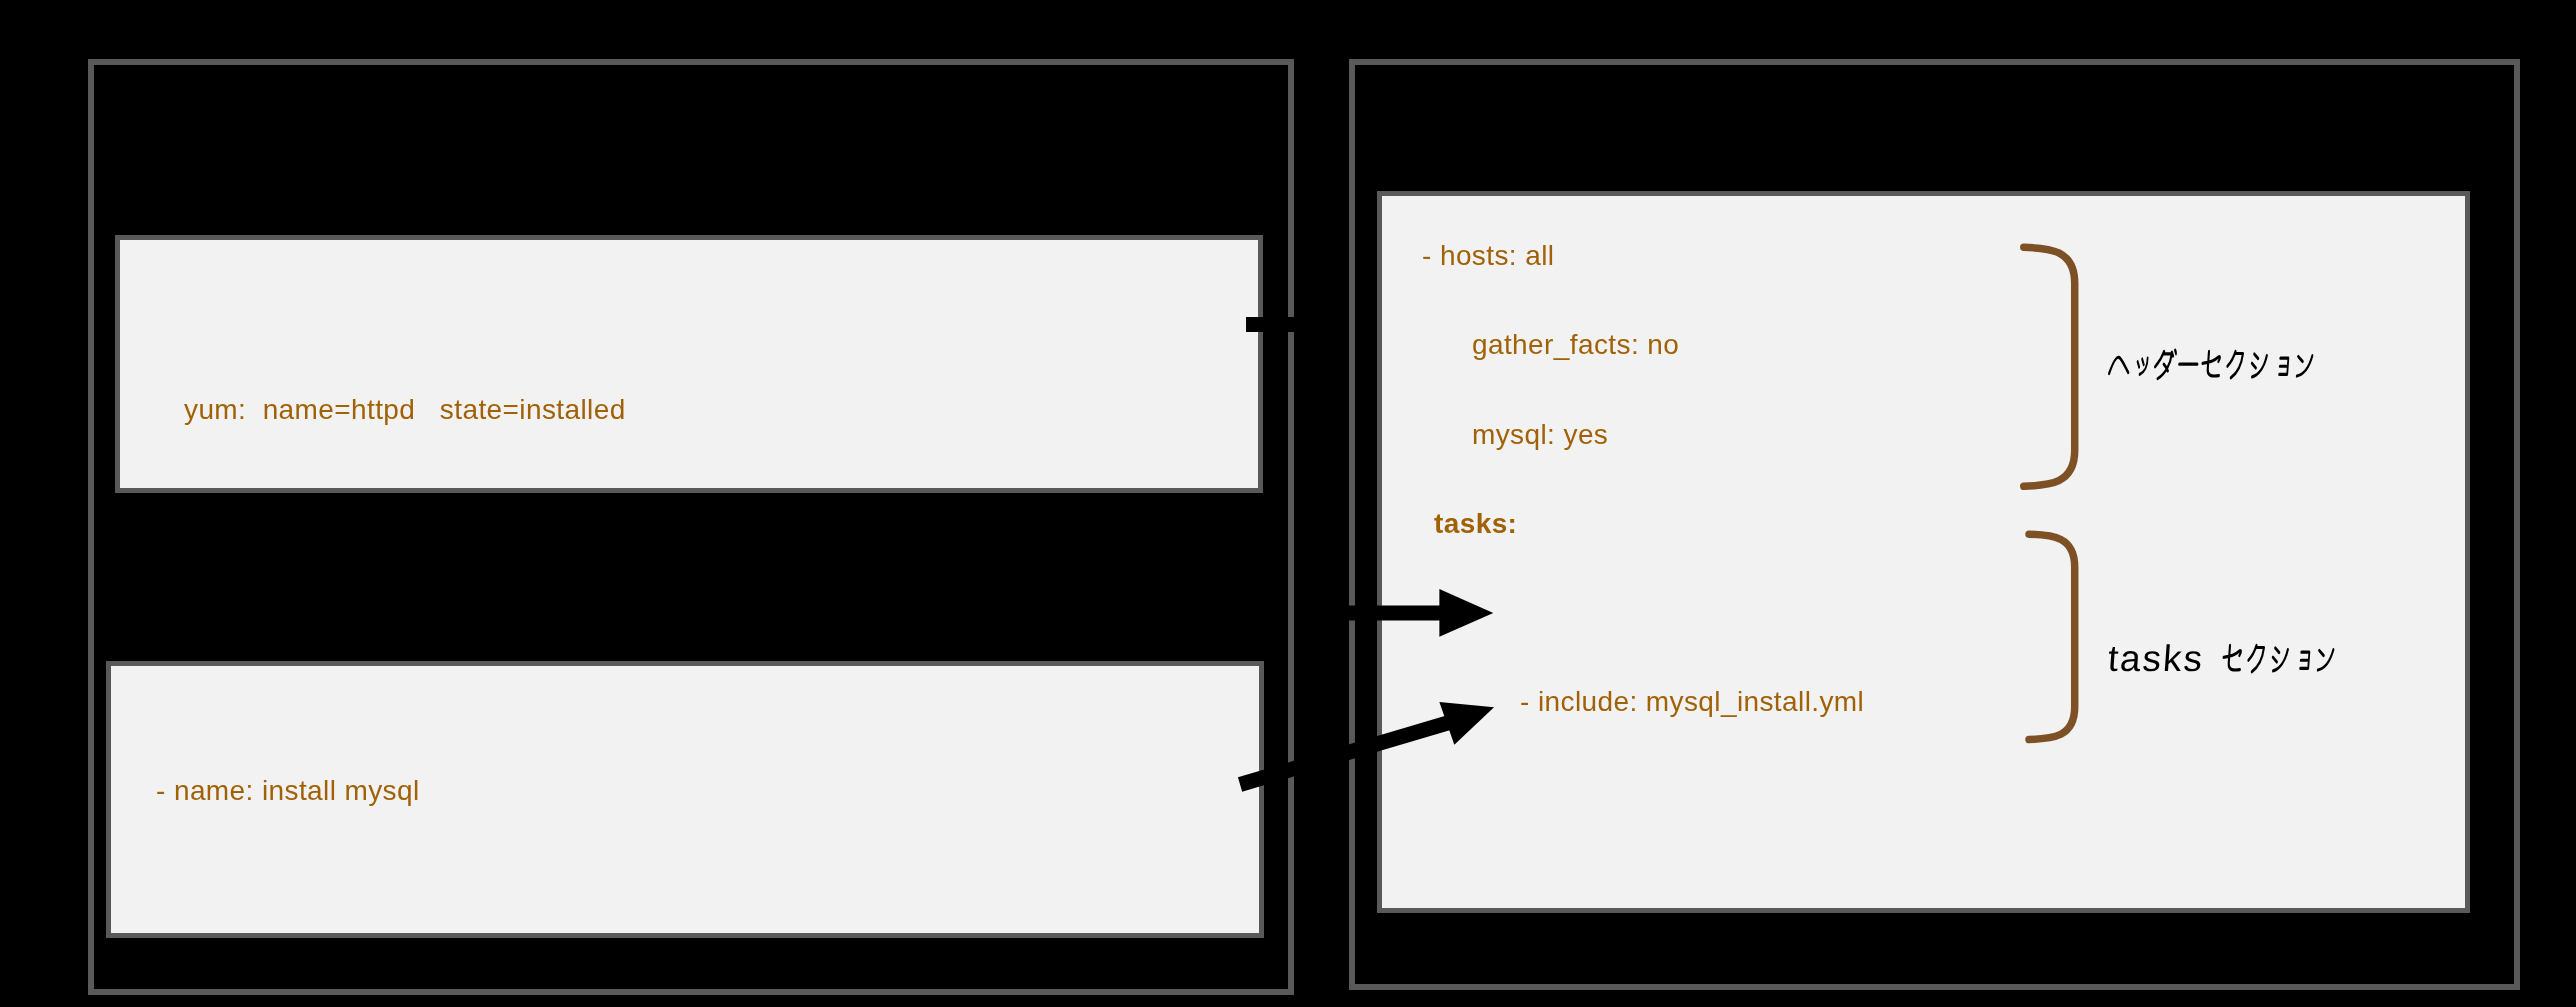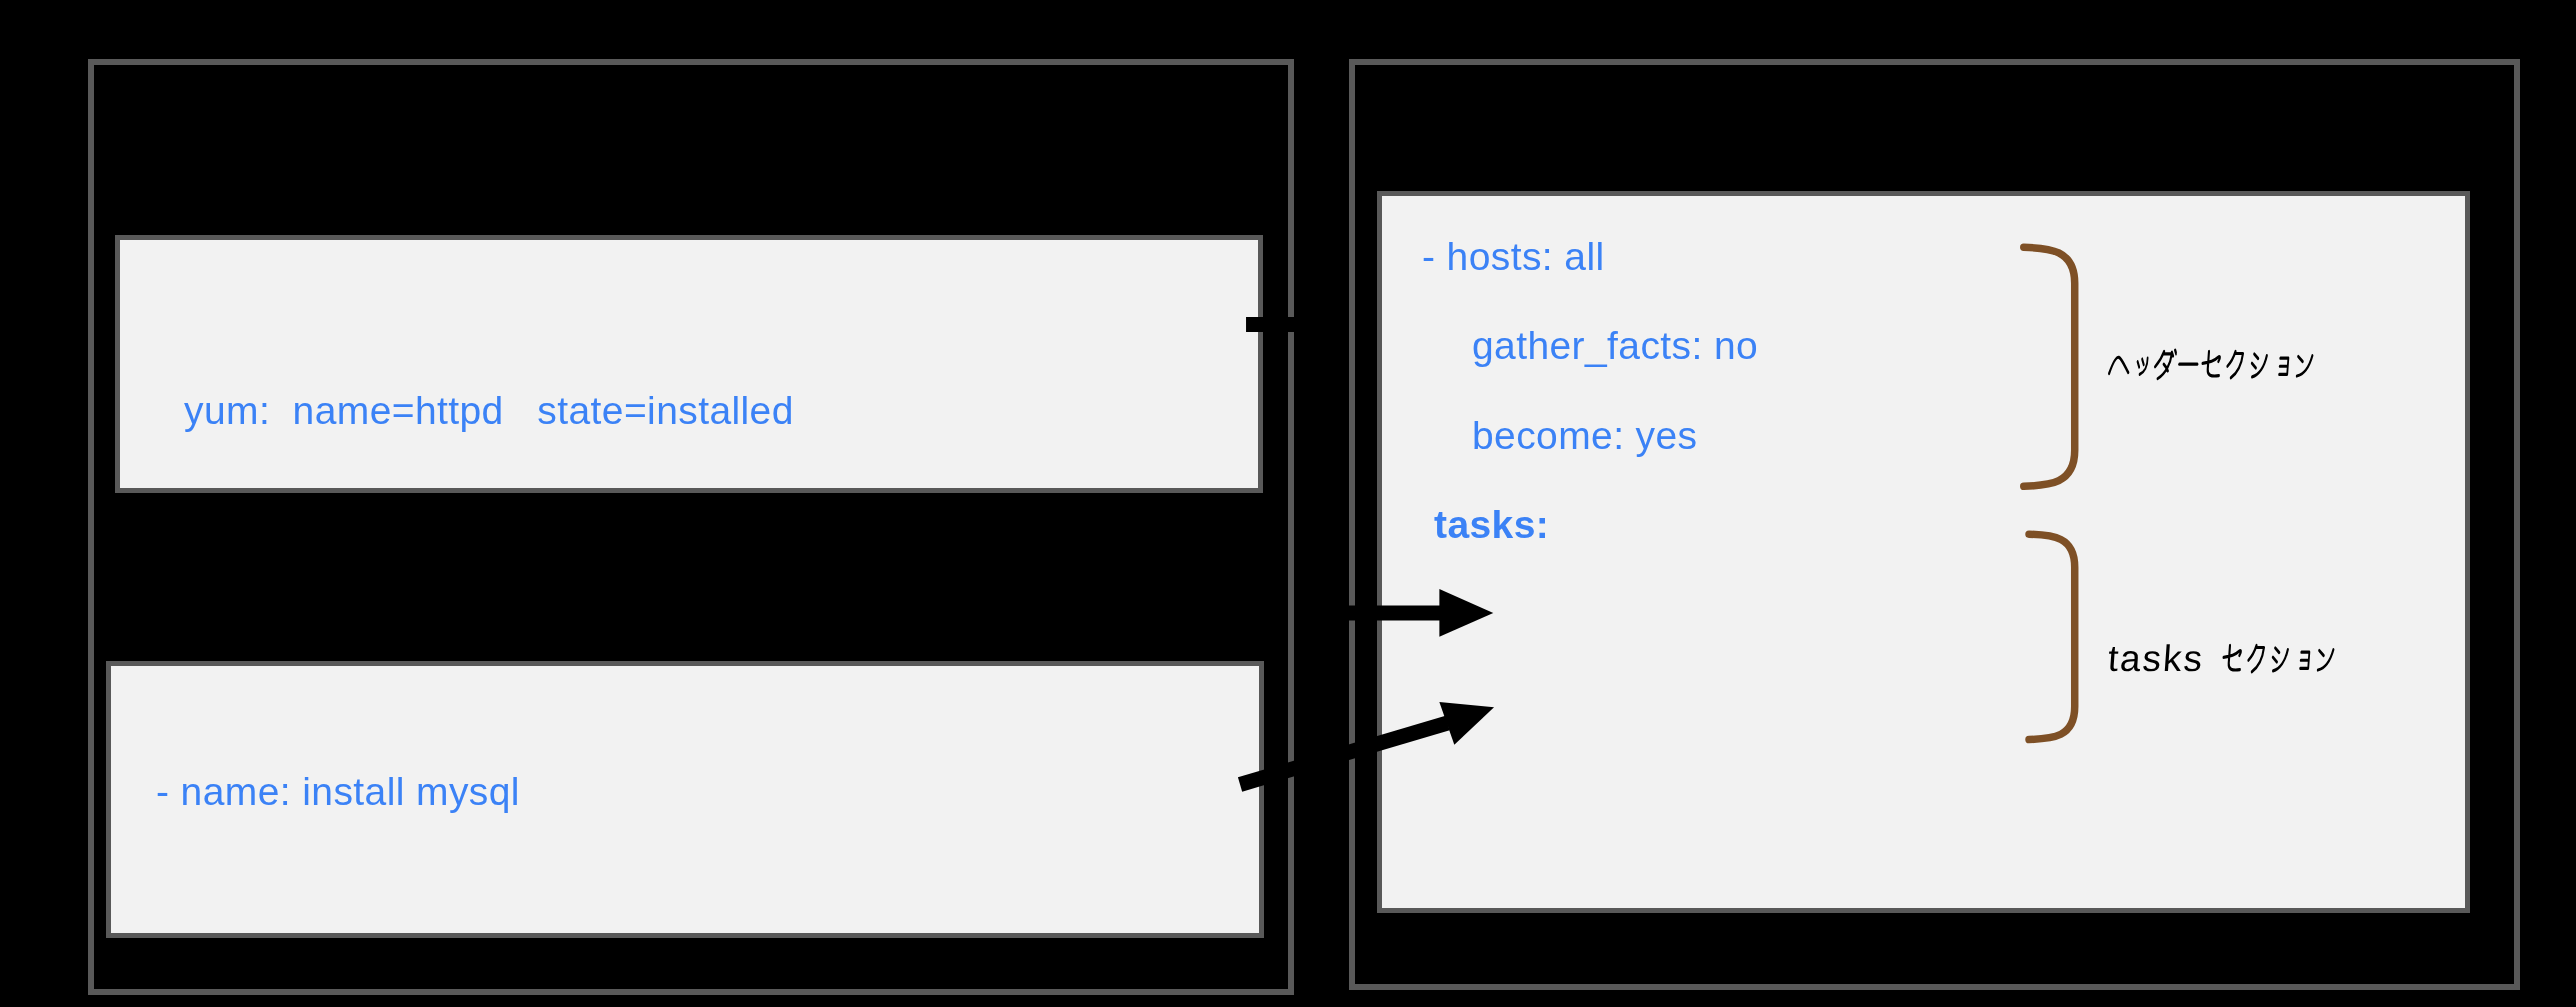--- a/index.html
+++ b/index.html
@@ -9,21 +9,21 @@
   }
   .outer-box{position:absolute;background:#000;border:6px solid #595959;box-sizing:border-box;}
   #outer-left {left:88px;top:59px;width:1206px;height:936px;}
   #outer-right{left:1349px;top:59px;width:1171px;height:931px;}
   .inner-box{position:absolute;background:#f2f2f2;border:5.2px solid #595959;box-sizing:border-box;}
   #box-http {left:115px;top:235px;width:1148px;height:258px;}
   #box-mysql{left:106px;top:661px;width:1158px;height:277px;}
   #box-playbook{left:1377px;top:191px;width:1093px;height:722px;}
   .code-line{
     position:absolute;transform:translateY(-50%);white-space:pre;
-    font-size:39px;letter-spacing:0.4px;color:#3b82f6;line-height:1;z-index:3;
+    font-size:28px;letter-spacing:0.4px;color:#a16207;line-height:1;z-index:3;
   }
   .hl{background:#fbfbfb;padding:9px 10.5px;}
   #svg-overlay{position:absolute;left:0;top:0;z-index:4;pointer-events:none;}
   .jp-label{
     position:absolute;transform:translateY(-50%) skewX(-4deg);
     display:flex;align-items:center;gap:1.5px;z-index:3;color:#000;
   }
   .jp-label .latin{font-size:37px;letter-spacing:0.4px;white-space:pre;}
   .kana{display:block;}
   .sr-only{position:absolute;width:0.7px;height:0.7px;overflow:hidden;clip:rect(0 0 0 0);white-space:nowrap;}
@@ -39,22 +39,23 @@
   <div class="code-line" style="left:184px;top:410px;">yum:  name=httpd   state=installed</div>
 
   <div class="inner-box" id="box-mysql"></div>
   <div class="code-line" style="left:156px;top:759px;margin-top:32px;">- name: install mysql</div>
 
   <div class="outer-box" id="outer-right"></div>
   <div class="inner-box" id="box-playbook"></div>
 
   <div class="code-line" style="left:1422px;top:256px;">- hosts: all</div>
   <div class="code-line" style="left:1472px;top:345px;">gather_facts: no</div>
-  <div class="code-line" style="left:1472px;top:435px;">become: yes</div>
+  <div class="code-line" style="left:1472px;top:435px;">mysql: yes</div>
   <div class="code-line" style="left:1434px;top:524px;font-weight:bold;">tasks:</div>
+  <div class="code-line" style="left:1520px;top:702px;">- include: mysql_install.yml</div>
 
   <div class="jp-label" style="left:2108px;top:365px;" title="ヘッダーセクション" aria-label="ヘッダーセクション">
     <span class="sr-only">ヘッダーセクション</span>
   <svg class="kana" width="22.5" height="34" viewBox="0 0 80 80" preserveAspectRatio="none">
         <path d="M6,60 C18,32 28,20 37,22 C46,24 58,40 74,58" fill="none" stroke="#000" stroke-width="7.5" stroke-linecap="round" stroke-linejoin="round"></path>
       </svg>
       <svg class="kana" width="19.5" height="34" viewBox="0 0 80 80" preserveAspectRatio="none">
         <path d="M22,32 l8,13 M40,26 l8,13 M62,24 C64,42 54,56 34,62" fill="none" stroke="#000" stroke-width="7.5" stroke-linecap="round" stroke-linejoin="round"></path>
       </svg>
       <svg class="kana" width="22.5" height="34" viewBox="0 0 80 80" preserveAspectRatio="none">

